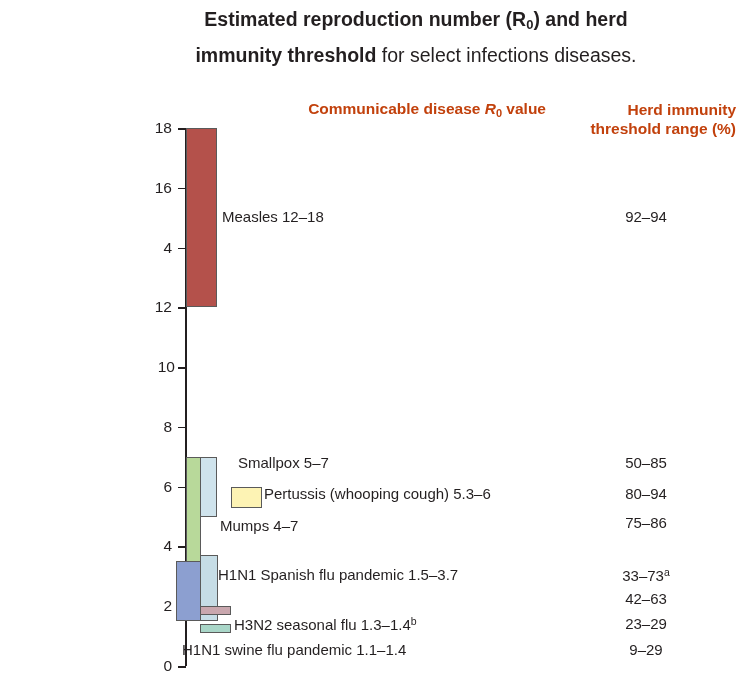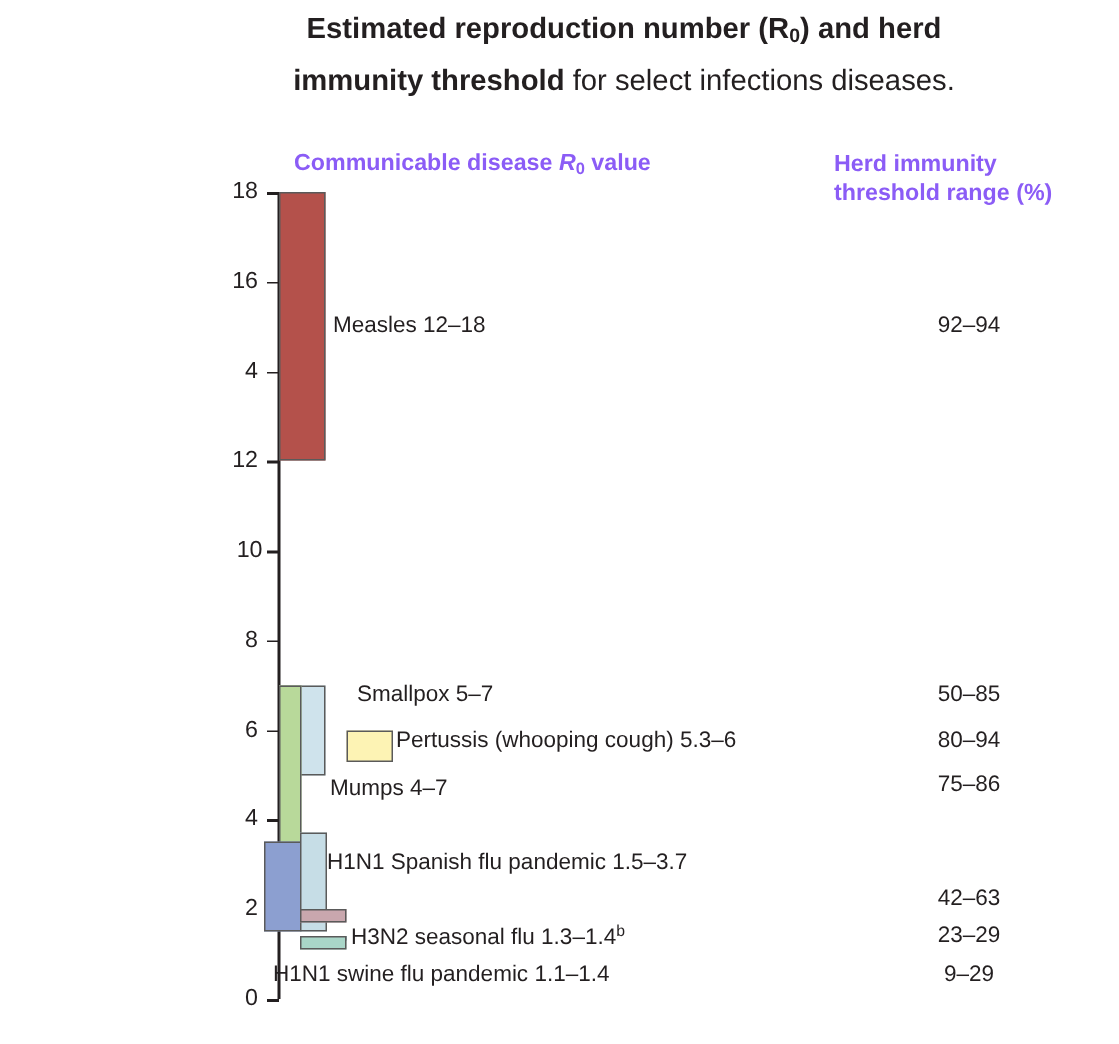--- a/index.html
+++ b/index.html
@@ -26,22 +26,22 @@
   #plot{
     position:absolute;
     left:0;top:96px;width:746px;height:600px;
   }
 
   
   .col-head{
     position:absolute;
     font-weight:bold;
     font-size:15.5px;
-    color:#8b5cf6;
-    text-align:left;
+    color:#c2410c;
+    text-align:right;
   }
   #head-left{left:196px;top:4px;width:350px;}
   #head-left .ital{font-style:italic;}
   #head-left .sub{font-size:11px;vertical-align:-3px;}
   #head-right{left:556px;top:4px;width:180px;line-height:19px;}
 
   
   #axis-line{
     position:absolute;
     left:185px;
@@ -164,18 +164,19 @@
 
   <div class="lbl" style="left:234px;top:519px"><span>H3N2 seasonal flu 1.3–1.4</span><span class="sup">b</span></div>
 
   <div class="lbl" style="left:182px;top:545px">H1N1 swine flu pandemic 1.1–1.4</div>
 
   <div class="rng" style="left:556px;top:112px">92–94</div>
   <div class="rng" style="left:556px;top:358px">50–85</div>
   <div class="rng" style="left:556px;top:389px">80–94</div>
   <div class="rng" style="left:556px;top:418px">75–86</div>
 
+  <div class="rng" style="left:556px;top:470px"><span>33–73</span><span class="sup">a</span></div>
 
   <div class="rng" style="left:556px;top:494px">42–63</div>
   <div class="rng" style="left:556px;top:519px">23–29</div>
   <div class="rng" style="left:556px;top:545px">9–29</div>
 
 </div>
 
 </body></html>

